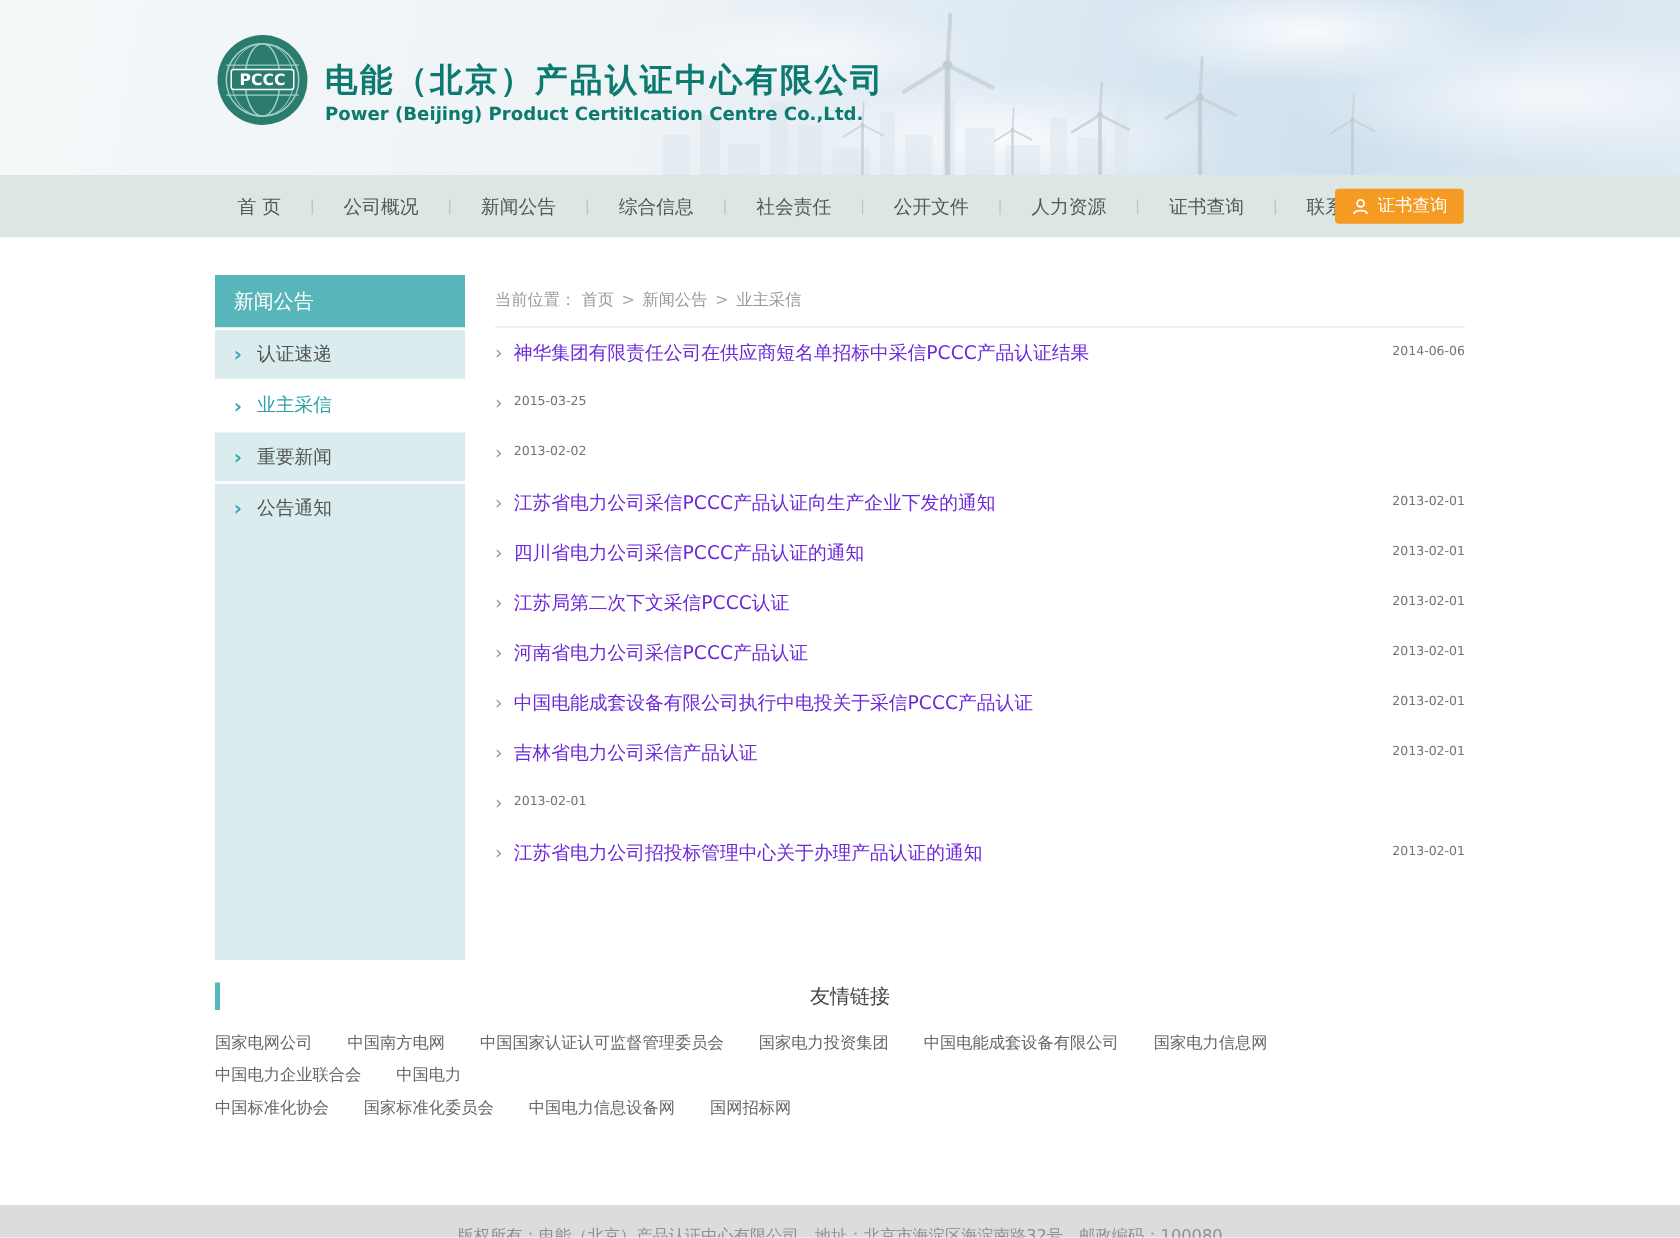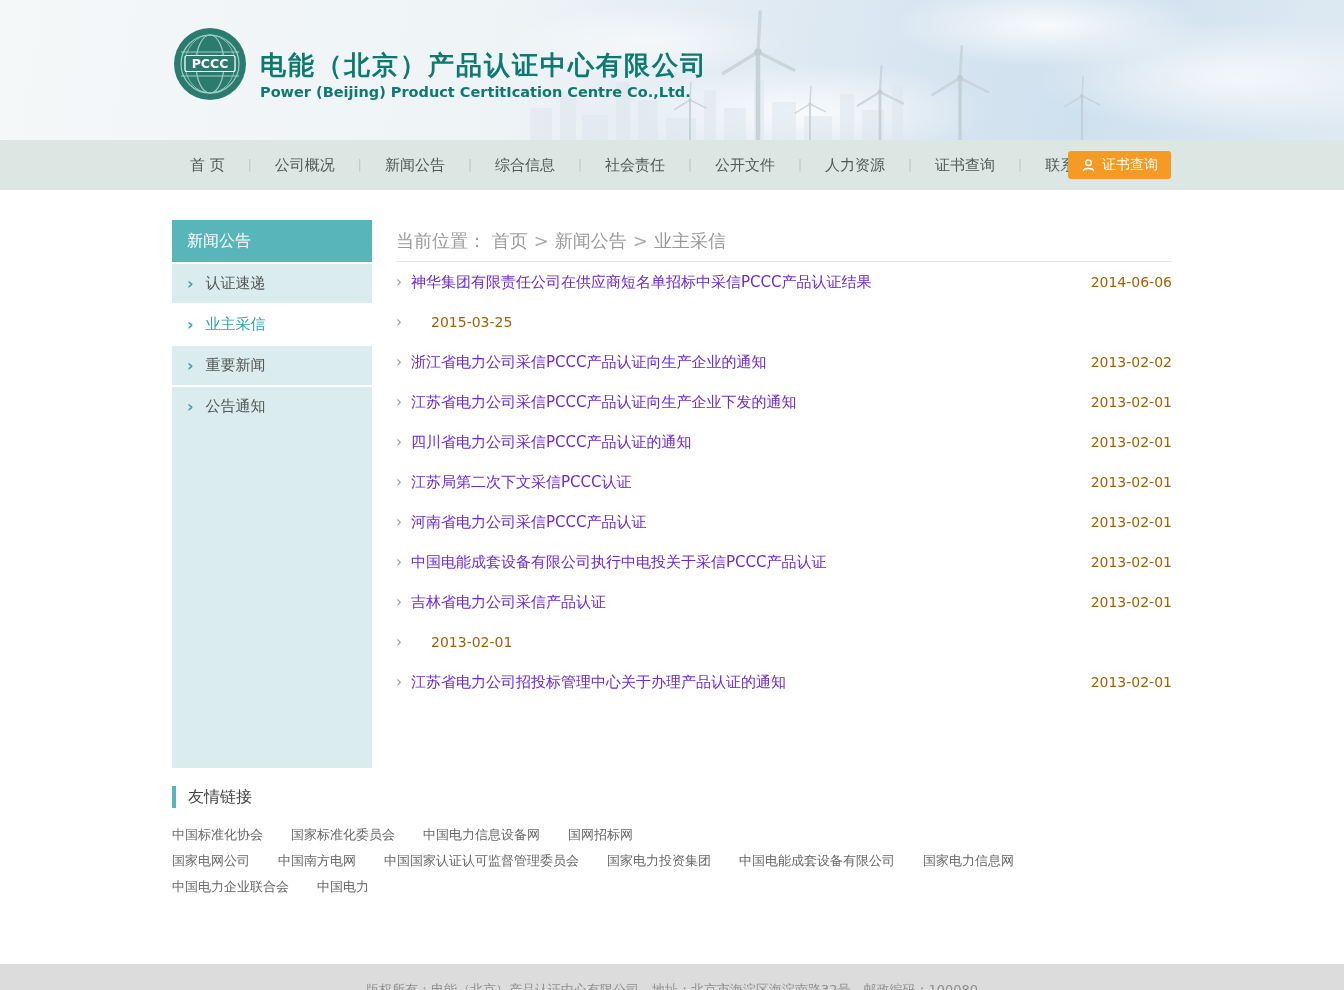--- a/index.html
+++ b/index.html
@@ -47,40 +47,40 @@
   .sidebar{ width:200px; flex:0 0 auto; background:#daeced; height:548px; }
   .sidebar-title{ height:42px; line-height:42px; background:#58b6ba; color:#fff; font-size:16px; padding-left:15px; }
   .side-list{ list-style:none; }
   .side-item{ height:41px; line-height:39px; border-top:2px solid #fff; background:#daeced;
     display:flex; align-items:center; font-size:15px; color:#555; cursor:pointer; }
   .side-item .chev{ color:#3aa7ac; font-size:16px; margin:0 12px 0 15px; font-weight:bold; line-height:1; }
   .side-item.active{ background:#fff; color:#2ba2a8; }
 
   
   .main-col{ flex:1; margin-left:24px; min-width:0; }
-  .breadcrumb{ height:42px; line-height:42px; font-size:18px; color:#999; border-bottom:1px solid #e6e6e6; }
+  .breadcrumb{ height:42px; line-height:42px; font-size:13px; color:#999; border-bottom:1px solid #e6e6e6; }
   .breadcrumb a{ color:#999; }
   .crumb-sep{ margin:0 6px; color:#aaa; }
 
   .news-list{ list-style:none; }
   .news-row{ height:40px; line-height:40px; display:flex; align-items:center; font-size:15px; }
   .news-arrow{ color:#999; font-size:15px; margin-right:9px; line-height:1; }
   .news-title{ color:#6d28d9; flex:1; overflow:hidden; white-space:nowrap; text-overflow:ellipsis; }
-  .news-date{ color:#a16207; font-size:14px; margin-left:20px; }
+  .news-date{ color:#737373; font-size:10px; }
 
   .pagination{ margin-top:26px; text-align:right; }
   .page-btn{ display:inline-block; height:30px; line-height:28px; padding:0 15px; margin-left:9px;
     border:1px solid #dcdcdc; background:#fff; color:#666; font-size:14px; }
   .page-btn.num{ padding:0 12px; }
   .page-btn.active{ background:#d9d9d9; border-color:#d9d9d9; }
 
   
   .links-section{ margin-top:18px; }
   .links-title{ font-size:16px; font-weight:normal; color:#444; border-left:4px solid #58b6ba;
-    padding-left:12px; line-height:22px; margin-bottom:14px; }
+    padding-left:12px; line-height:22px; margin-bottom:14px;text-align:center; }
   .links-row{ font-size:13px; line-height:26px; }
   .friend-link{ color:#666; margin-right:28px; display:inline-block; }
 
   
   .site-footer{ height:74px; background:#dcdcdc; margin-top:48px; text-align:center;
     padding-top:13px; font-size:13px; color:#8f8f8f; }
   .site-footer p{ line-height:25px; }
 </style>
 </head>
 <body>
@@ -212,21 +212,20 @@
             <span class="news-arrow">›</span>
             <a class="news-title">神华集团有限责任公司在供应商短名单招标中采信PCCC产品认证结果</a>
             <span class="news-date">2014-06-06</span>
           </li>
           <li class="news-row">
             <span class="news-arrow">›</span>
             <span class="news-date">2015-03-25</span>
           </li>
           <li class="news-row">
             <span class="news-arrow">›</span>
-            <a class="news-title">浙江省电力公司采信PCCC产品认证向生产企业的通知</a>
             <span class="news-date">2013-02-02</span>
           </li>
           <li class="news-row">
             <span class="news-arrow">›</span>
             <a class="news-title">江苏省电力公司采信PCCC产品认证向生产企业下发的通知</a>
             <span class="news-date">2013-02-01</span>
           </li>
           <li class="news-row">
             <span class="news-arrow">›</span>
             <a class="news-title">四川省电力公司采信PCCC产品认证的通知</a>
@@ -262,22 +261,22 @@
             <span class="news-date">2013-02-01</span>
           </li>
         </ul>
 
     </main>
   </div>
 
   <section class="container links-section">
     <h2 class="links-title">友情链接</h2>
     <div id="linksRows">
+        <div class="links-row"><a class="friend-link">国家电网公司</a><a class="friend-link">中国南方电网</a><a class="friend-link">中国国家认证认可监督管理委员会</a><a class="friend-link">国家电力投资集团</a><a class="friend-link">中国电能成套设备有限公司</a><a class="friend-link">国家电力信息网</a><a class="friend-link">中国电力企业联合会</a><a class="friend-link">中国电力</a></div>
         <div class="links-row"><a class="friend-link">中国标准化协会</a><a class="friend-link">国家标准化委员会</a><a class="friend-link">中国电力信息设备网</a><a class="friend-link">国网招标网</a></div>
-        <div class="links-row"><a class="friend-link">国家电网公司</a><a class="friend-link">中国南方电网</a><a class="friend-link">中国国家认证认可监督管理委员会</a><a class="friend-link">国家电力投资集团</a><a class="friend-link">中国电能成套设备有限公司</a><a class="friend-link">国家电力信息网</a><a class="friend-link">中国电力企业联合会</a><a class="friend-link">中国电力</a></div>
       </div>
   </section>
 </div>
 
 <footer class="site-footer">
   <p>版权所有：电能（北京）产品认证中心有限公司　地址：北京市海淀区海淀南路32号　邮政编码：100080</p>
 
 </footer>
 
 </body></html>

